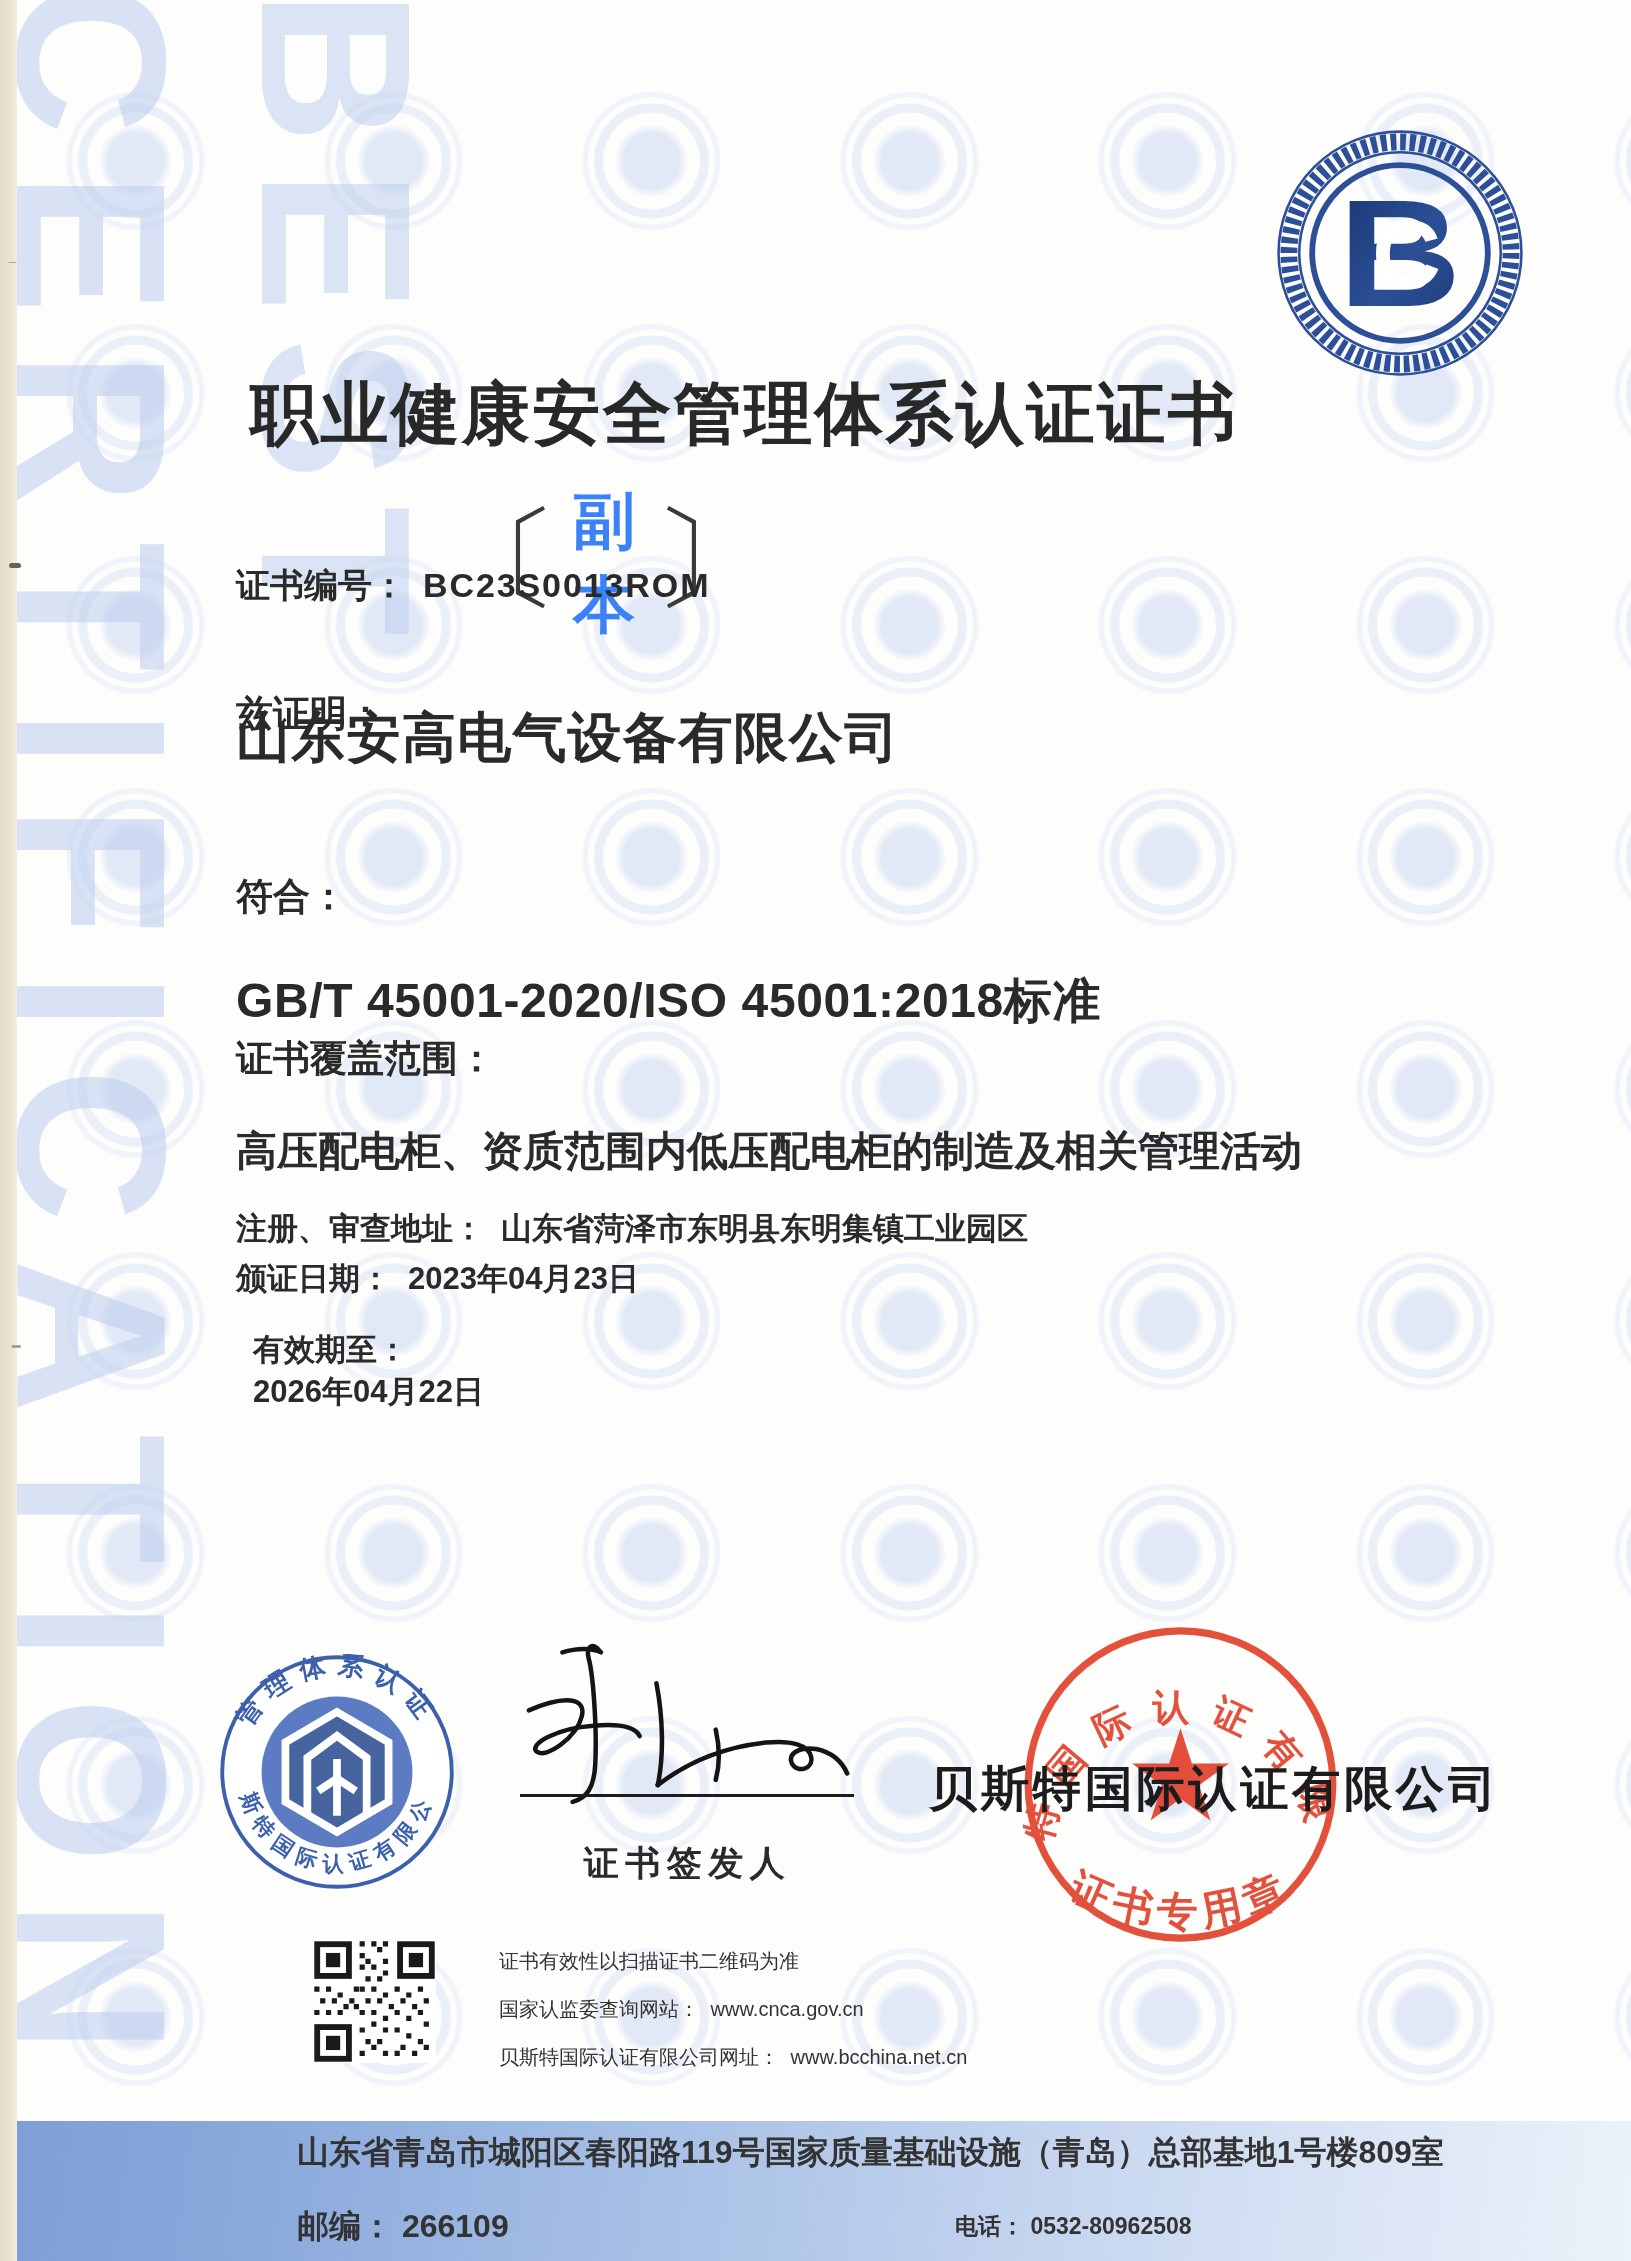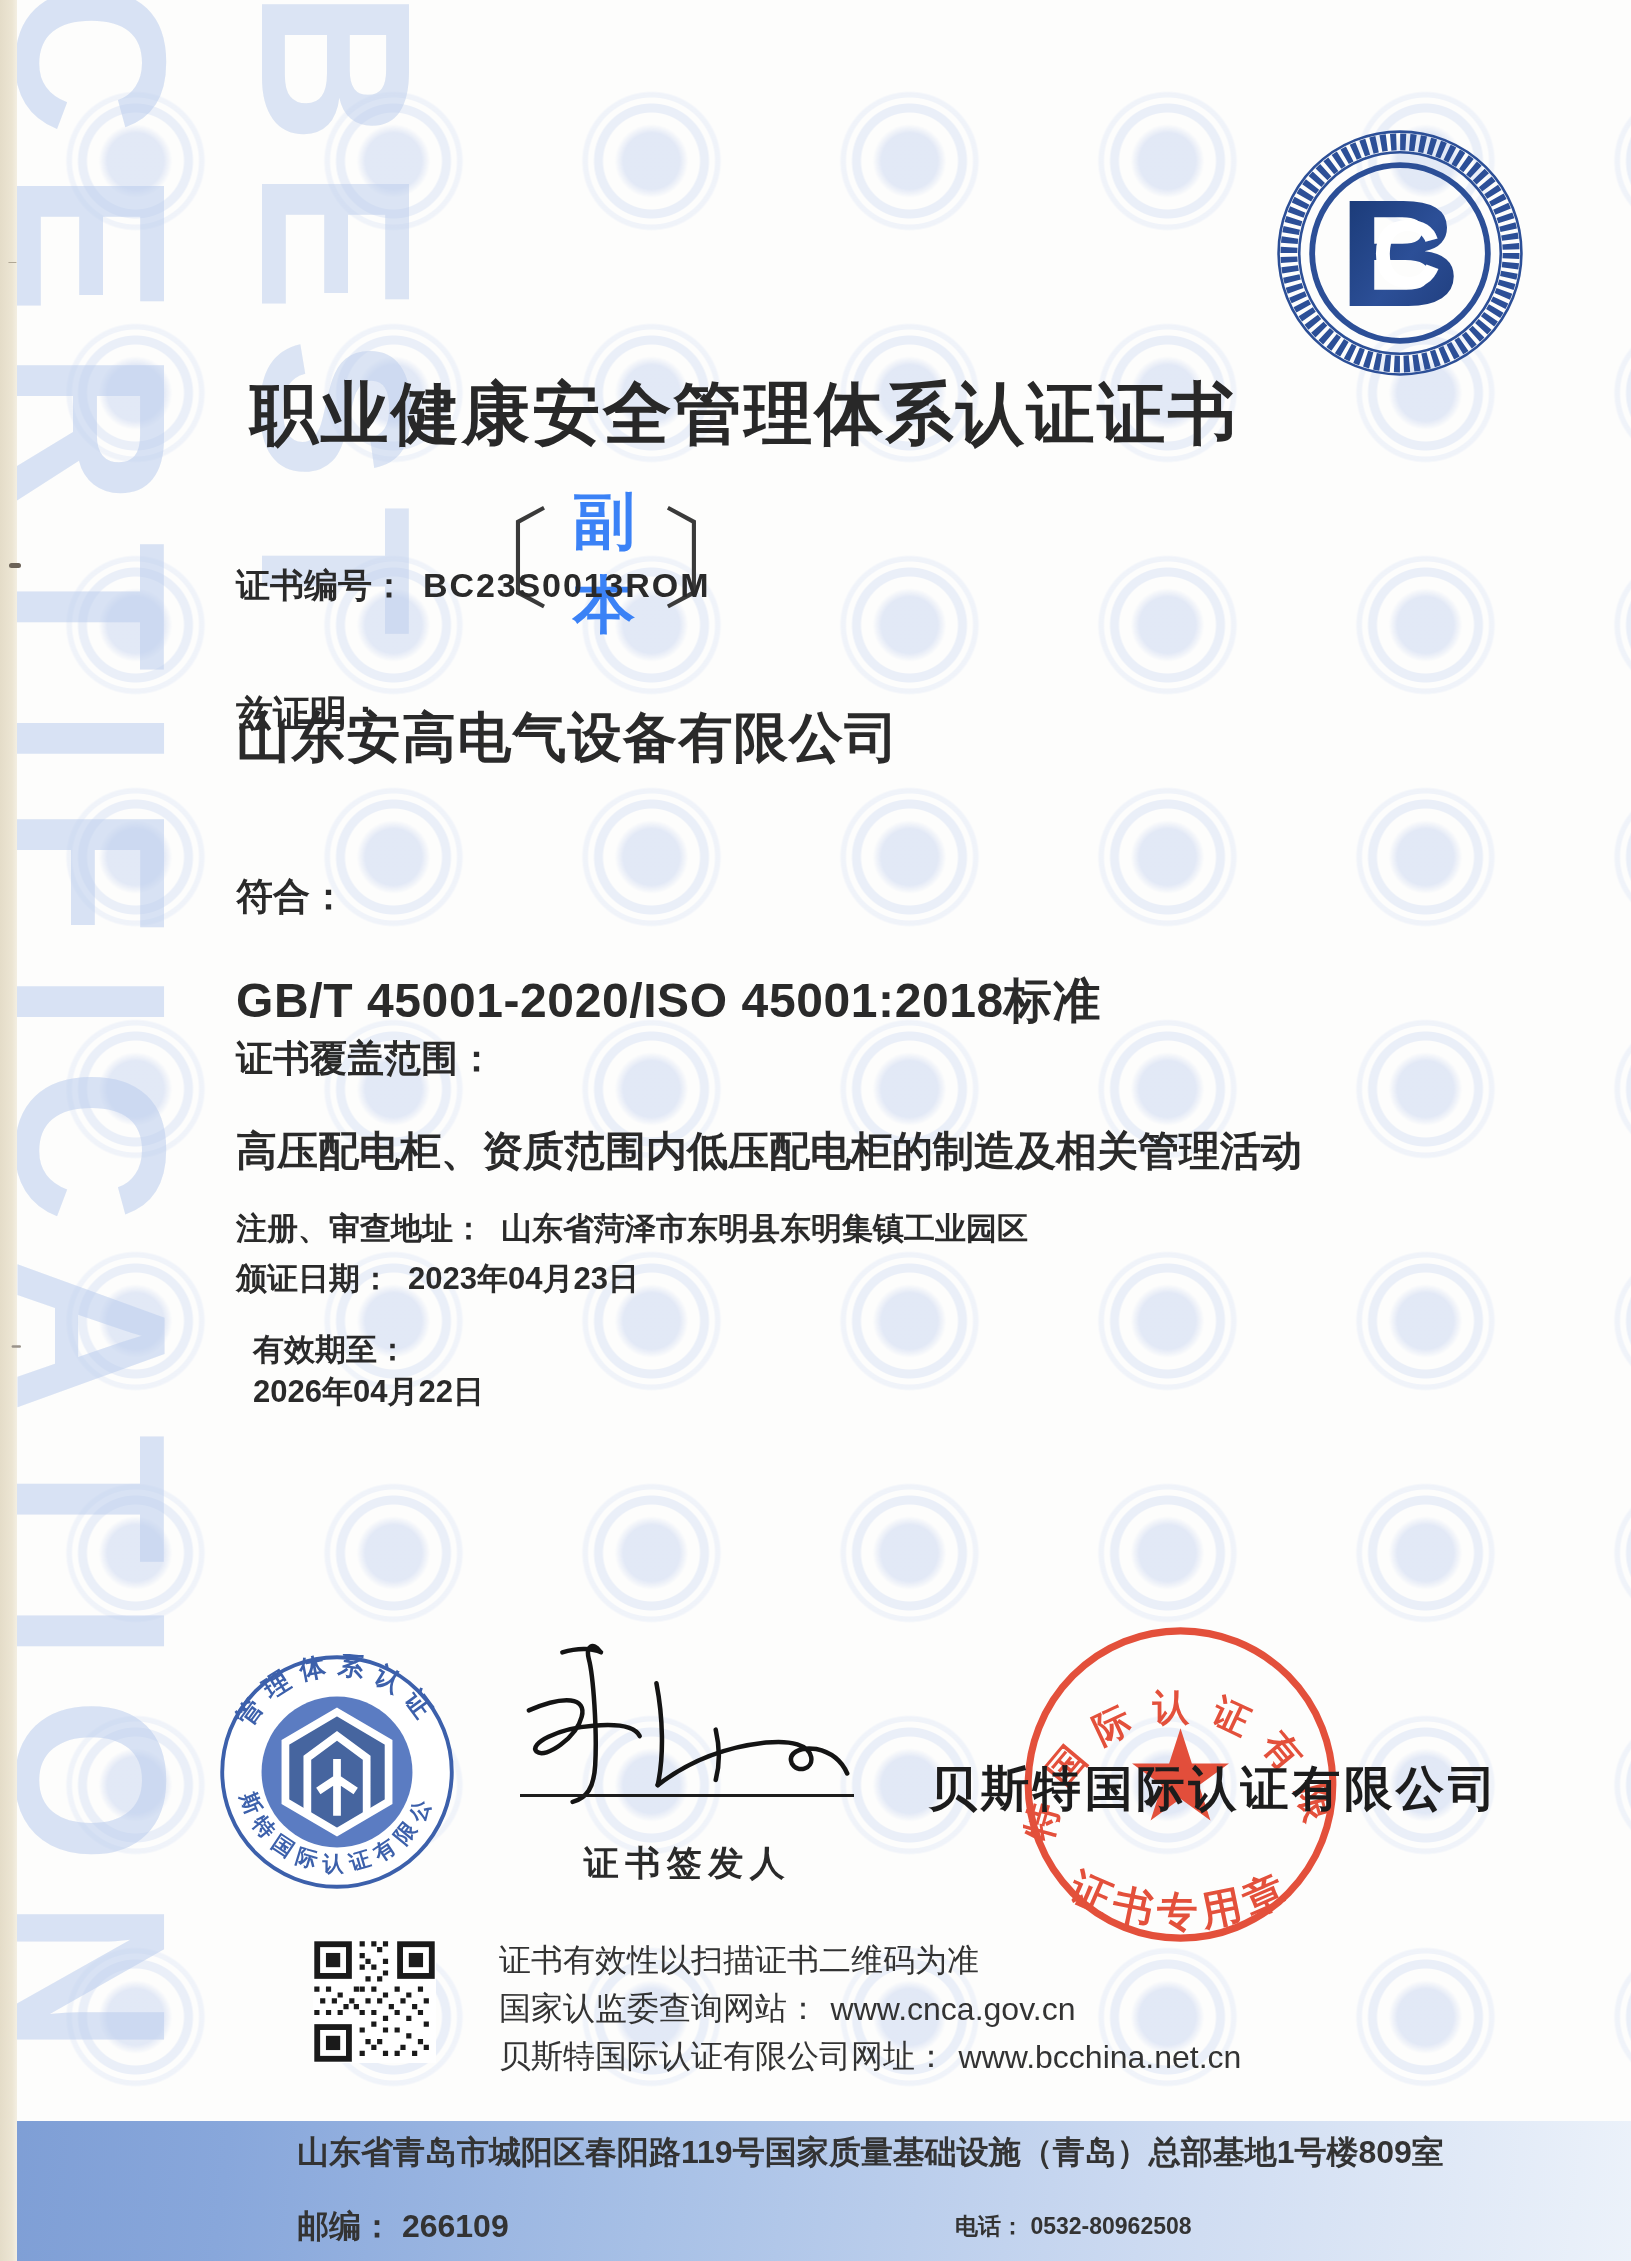--- a/index.html
+++ b/index.html
@@ -58,21 +58,21 @@
   
   .badge{position:absolute;left:219px;top:1654px;z-index:4;}
   .sig{position:absolute;left:503px;top:1633px;z-index:5;}
   .sig-line{position:absolute;left:520px;top:1794px;width:334px;height:2.6px;background:#1d1d1d;z-index:5;}
   .sig-label{position:absolute;left:555px;top:1840px;width:265px;text-align:center;
     font-size:35px;font-weight:600;letter-spacing:6.5px;z-index:5;}
   .stamp{position:absolute;left:1023px;top:1627px;z-index:6;opacity:.93;}
   .issuer{position:absolute;left:929px;top:1757px;z-index:7;
     font-size:48px;font-weight:800;letter-spacing:3.9px;color:#1c1c1c;white-space:nowrap;}
   .qr{position:absolute;left:313px;top:1940px;z-index:4;}
-  .qr-notes{position:absolute;left:499px;top:1937px;z-index:4;font-size:32px;color:#333;}
+  .qr-notes{position:absolute;left:499px;top:1937px;z-index:4;font-size:20px;color:#333;}
   .qr-notes .qline{height:48px;display:flex;align-items:center;white-space:nowrap;font-weight:500;}
   .qr-notes .u{margin-left:11.6px;font-weight:500;}
   
   .footer{position:absolute;left:0;top:2121px;width:1631px;height:141px;z-index:20;
     background:linear-gradient(97deg,#7e9ed5 0%,#88a7db 14%,#a7c0e6 40%,#ccdaf1 70%,#ecf2fa 100%);
     color:#333;}
   .f-addr{position:absolute;left:297px;top:10.3px;font-size:32px;font-weight:600;white-space:nowrap;}
   .f-zip{position:absolute;left:297px;top:84px;font-size:32px;font-weight:600;}
   .f-tel{position:absolute;left:955px;top:90px;font-size:23px;font-weight:700;}
   svg text{font-family:"Liberation Sans","DejaVu Sans",sans-serif;}

